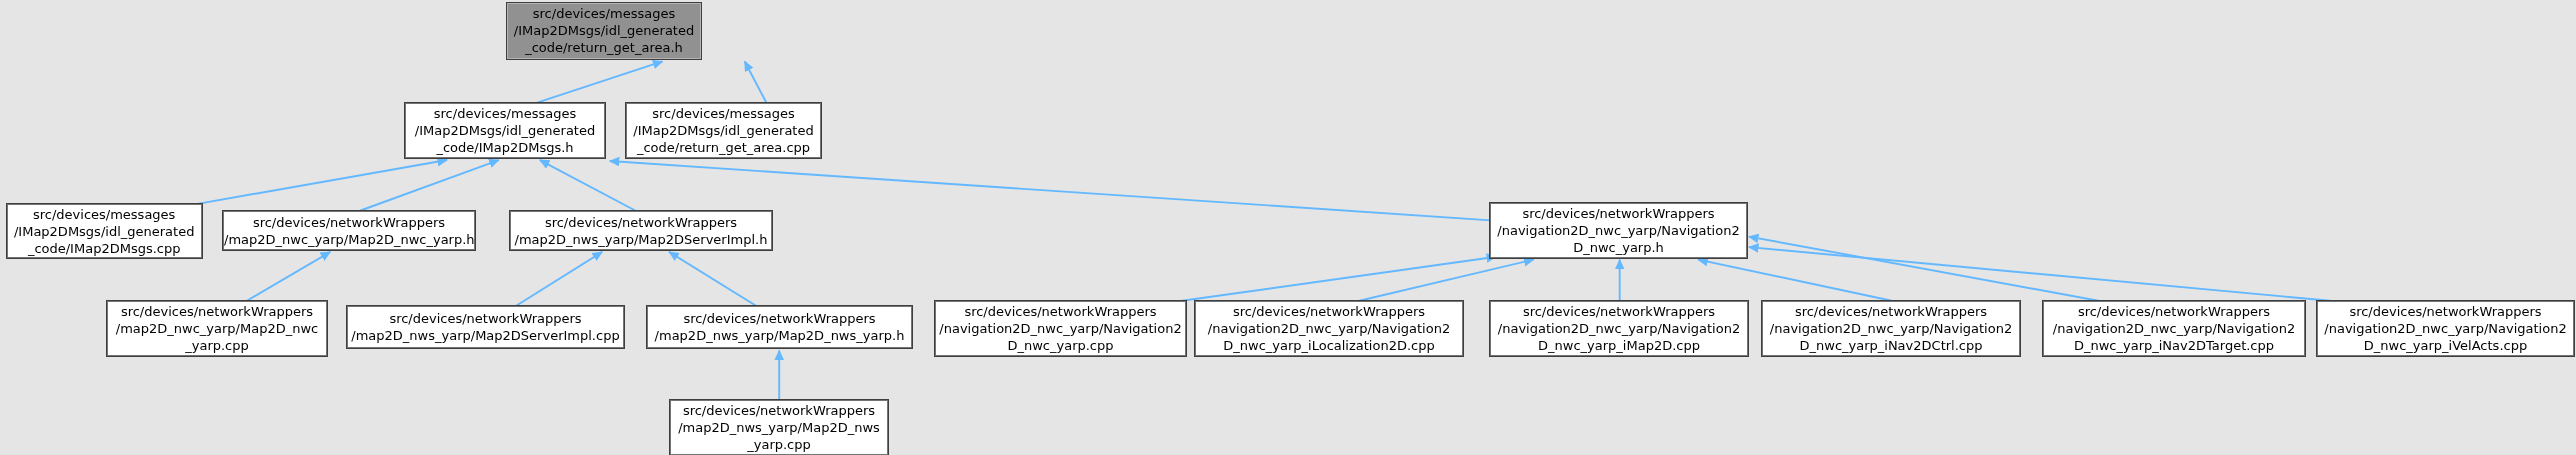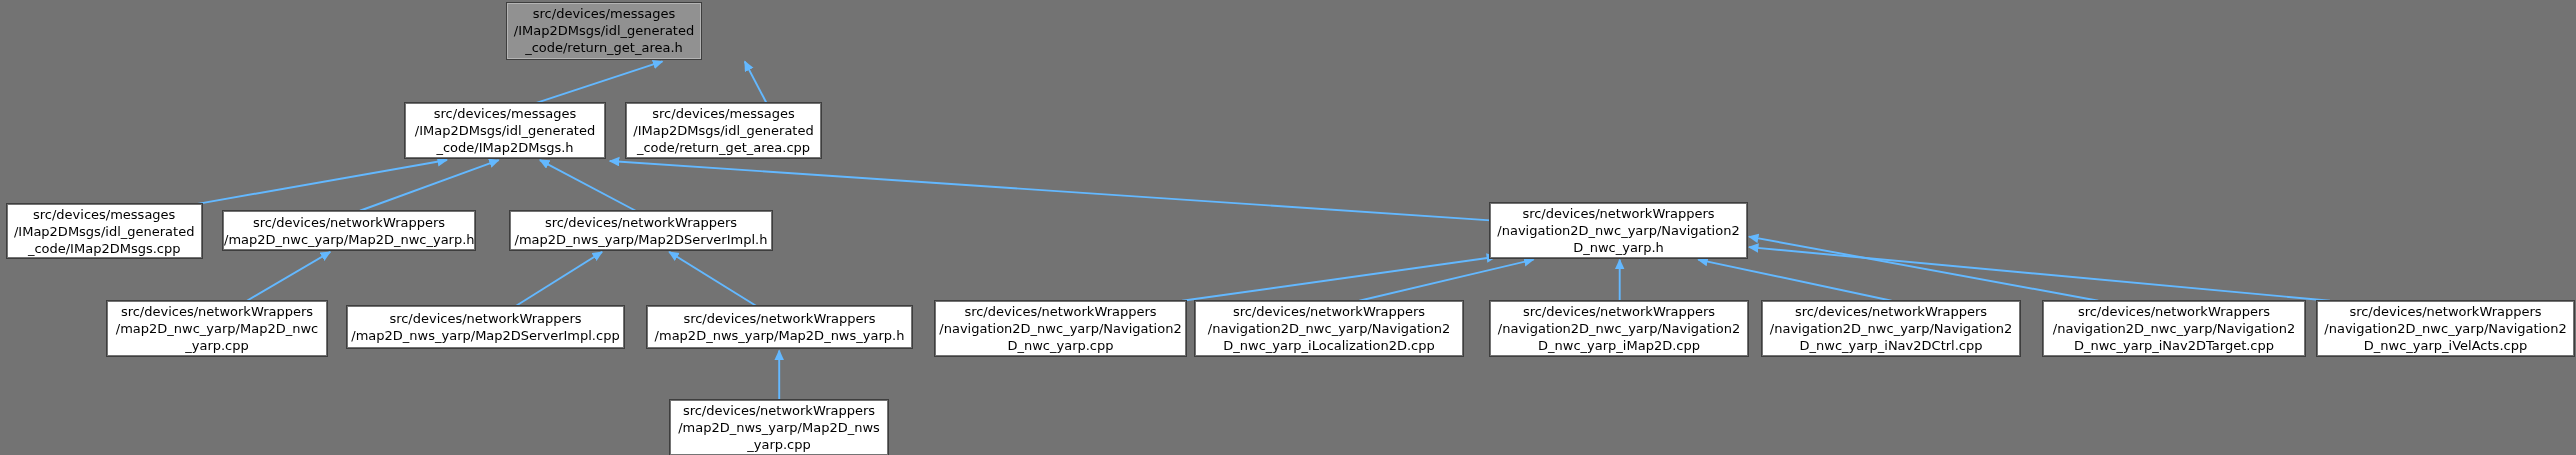--- a/index.html
+++ b/index.html
@@ -43,21 +43,21 @@
     background: #919191;
     border: 1.9px solid #b4b4b4;
   }
   .node .lbl-line {
     pointer-events: none;
   }
 </style>
 </head>
 <body>
 
-<div class="canvas" style="background: #737373; text-decoration: underline;">
+<div class="canvas" style="background: #e5e5e5; text-decoration: underline;">
   <svg id="edges-layer" width="2576" height="456" viewBox="0 0 2691 476" xmlns="http://www.w3.org/2000/svg">
     <defs>
       <marker id="arrowhead" markerUnits="userSpaceOnUse" markerWidth="14" markerHeight="12" refX="10" refY="5" orient="auto">
         <path d="M0,0 L11,5 L0,10 z" fill="#63b8ff"></path>
       </marker>
     </defs>
     <g id="edge-group">
         <line x1="558" y1="108" x2="692" y2="64" stroke="#63b8ff" stroke-width="2" marker-end="url(#arrowhead)"></line>
         <line x1="801" y1="108" x2="778" y2="64" stroke="#63b8ff" stroke-width="2" marker-end="url(#arrowhead)"></line>
         <line x1="205" y1="213" x2="467" y2="167" stroke="#63b8ff" stroke-width="2" marker-end="url(#arrowhead)"></line>

